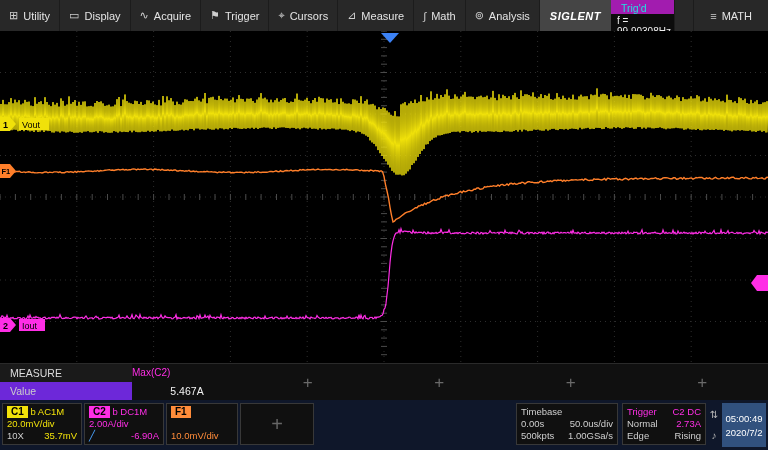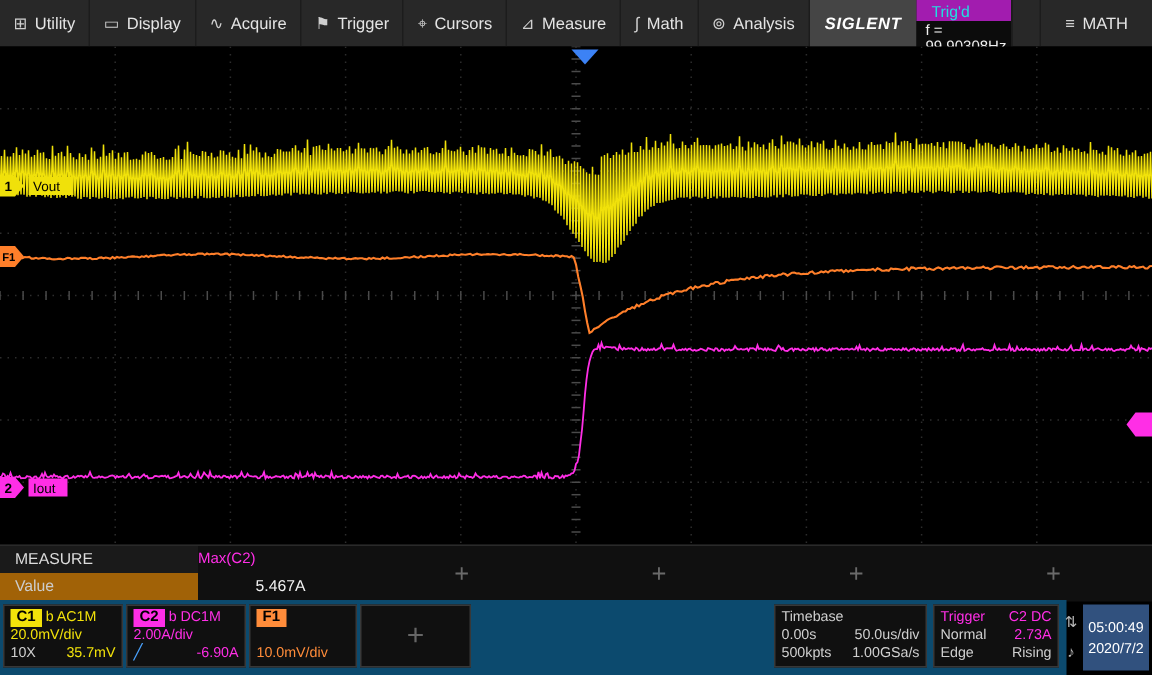--- a/index.html
+++ b/index.html
@@ -19,27 +19,27 @@
   .freq{color:#f0f0f0;font-size:10px;padding:1px 0 1px 6px;background:#0c0c0c;}
   .mb-spacer{flex:1;border-right:none;}
   .math-menu{border-left:1px solid #1c1c1c;border-right:none;padding:0 16px;}
   
   .wavearea{position:absolute;top:31px;left:0;width:768px;height:332px;background:#000;}
   
   .measure{position:absolute;top:363px;left:0;width:768px;height:37px;background:#101010;
            border-top:1px solid #2a2a2a;display:grid;grid-template-columns:132px 110px 1fr;
            grid-template-rows:18px 19px;font-size:10.5px;}
   .m-title{grid-column:1;grid-row:1;padding:3px 0 0 10px;color:#ddd;background:#1a1a1a;}
-  .m-rowlabel{grid-column:1;grid-row:2;padding:3px 0 0 10px;color:#ccc;background:#a16207;}
+  .m-rowlabel{grid-column:1;grid-row:2;padding:3px 0 0 10px;color:#ccc;background:#6d28d9;}
   .m-statname{grid-column:2;grid-row:1;text-align:left;padding-top:3px;color:#ff2ee6;font-size:10px;}
   .m-statvalue{grid-column:2;grid-row:2;text-align:center;padding-top:3px;color:#f2f2f2;}
   .m-slots{grid-column:3;grid-row:1 / 3;display:flex;align-items:center;justify-content:space-around;}
   .m-plus{color:#6a6a6a;font-size:17px;cursor:default;}
   
-  .bottombar{position:absolute;top:400px;left:0;width:711px;height:50px;background:#0c4a6e;text-align:right;}
+  .bottombar{position:absolute;top:400px;left:0;width:768px;height:50px;background:#0f172a;text-align:right;}
   .tile{position:absolute;top:3px;height:42px;background:#101010;border:1px solid #383838;
         box-sizing:border-box;padding:2px 4px;font-size:9.5px;line-height:12px;}
   .tile .r{display:flex;align-items:center;justify-content:space-between;}
   .chip{display:inline-block;padding:0 4px;font-weight:bold;font-size:10px;color:#000;}
   .c1t{color:#f2e20a;} .c2t{color:#ff2ee6;} .f1t{color:#ff8c3a;margin-top:12px;} .wt{color:#cfcfcf;}
   .chip-c1{background:#f2e20a;} .chip-c2{background:#ff2ee6;} .chip-f1{background:#ff8c3a;}
   .tile-c1{left:2px;width:80px;} .tile-c2{left:84px;width:80px;} .tile-f1{left:166px;width:72px;}
   .tile-add{left:240px;width:74px;display:flex;align-items:center;justify-content:center;}
   .tile-add span{color:#666;font-size:20px;}
   .tile-tb{left:516px;width:102px;}

